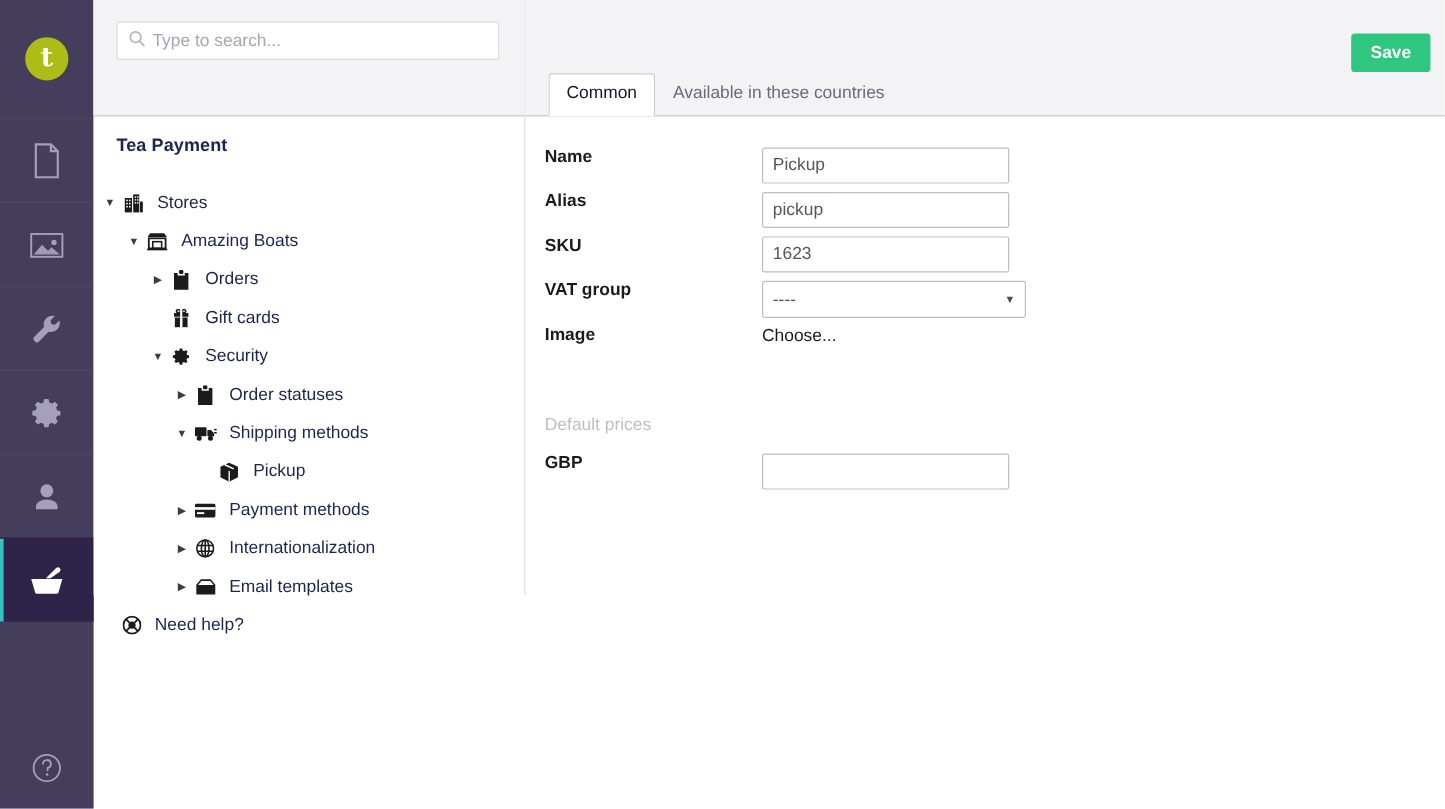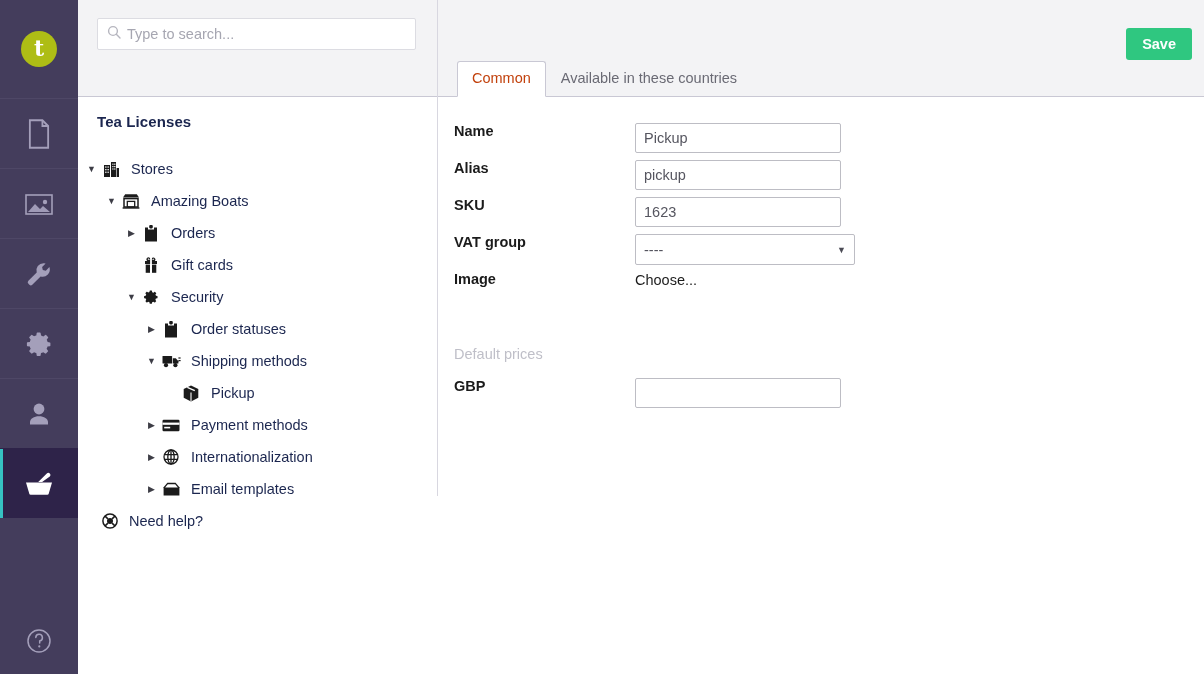--- a/index.html
+++ b/index.html
@@ -149,21 +149,21 @@
     font-size: 14.5px;
     padding: 8px 14px 9px 14px;
     color: #6a6a74;
     cursor: pointer;
     border: 1px solid transparent;
     border-radius: 3px 3px 0 0;
     line-height: 1.15;
   }
   .tab.active {
     background: #fff;
-    color: #c2410c;
+    color: #0f172a;
     border-color: #c9c8d4;
     border-bottom-color: #fff;
   }
 
   .form {
     padding: 26px 0 0 16px;
   }
   .frow {
     display: flex; align-items: flex-start;
     min-height: 37px;
@@ -300,21 +300,21 @@
           <svg width="14" height="14" viewBox="0 0 14 14" fill="none" stroke="currentColor" stroke-width="1.4">
             <circle cx="6" cy="6" r="4.4"></circle>
               <path d="M9.3 9.3L13 13" stroke-linecap="round"></path>
           </svg>
         </span>
         <input type="text" placeholder="Type to search..." style="">
       </div>
     </div>
 
     <div class="tree-body">
-      <div class="tree-title">Tea Licenses</div>
+      <div class="tree-title">Tea Payment</div>
       <div id="tree-nodes">
           <div class="tnode lvl0">
             <span class="arrow">▼</span>
             <span class="ticon">
               <svg width="17" height="17" viewBox="0 0 17 17" fill="currentColor">
                 <rect x="1" y="4" width="6" height="12"></rect>
                 <rect x="8" y="1" width="5" height="15"></rect>
                 <rect x="2.2" y="5.4" width="1.3" height="1.3" fill="#fff"></rect>
                 <rect x="4.5" y="5.4" width="1.3" height="1.3" fill="#fff"></rect>
                 <rect x="2.2" y="8" width="1.3" height="1.3" fill="#fff"></rect>

